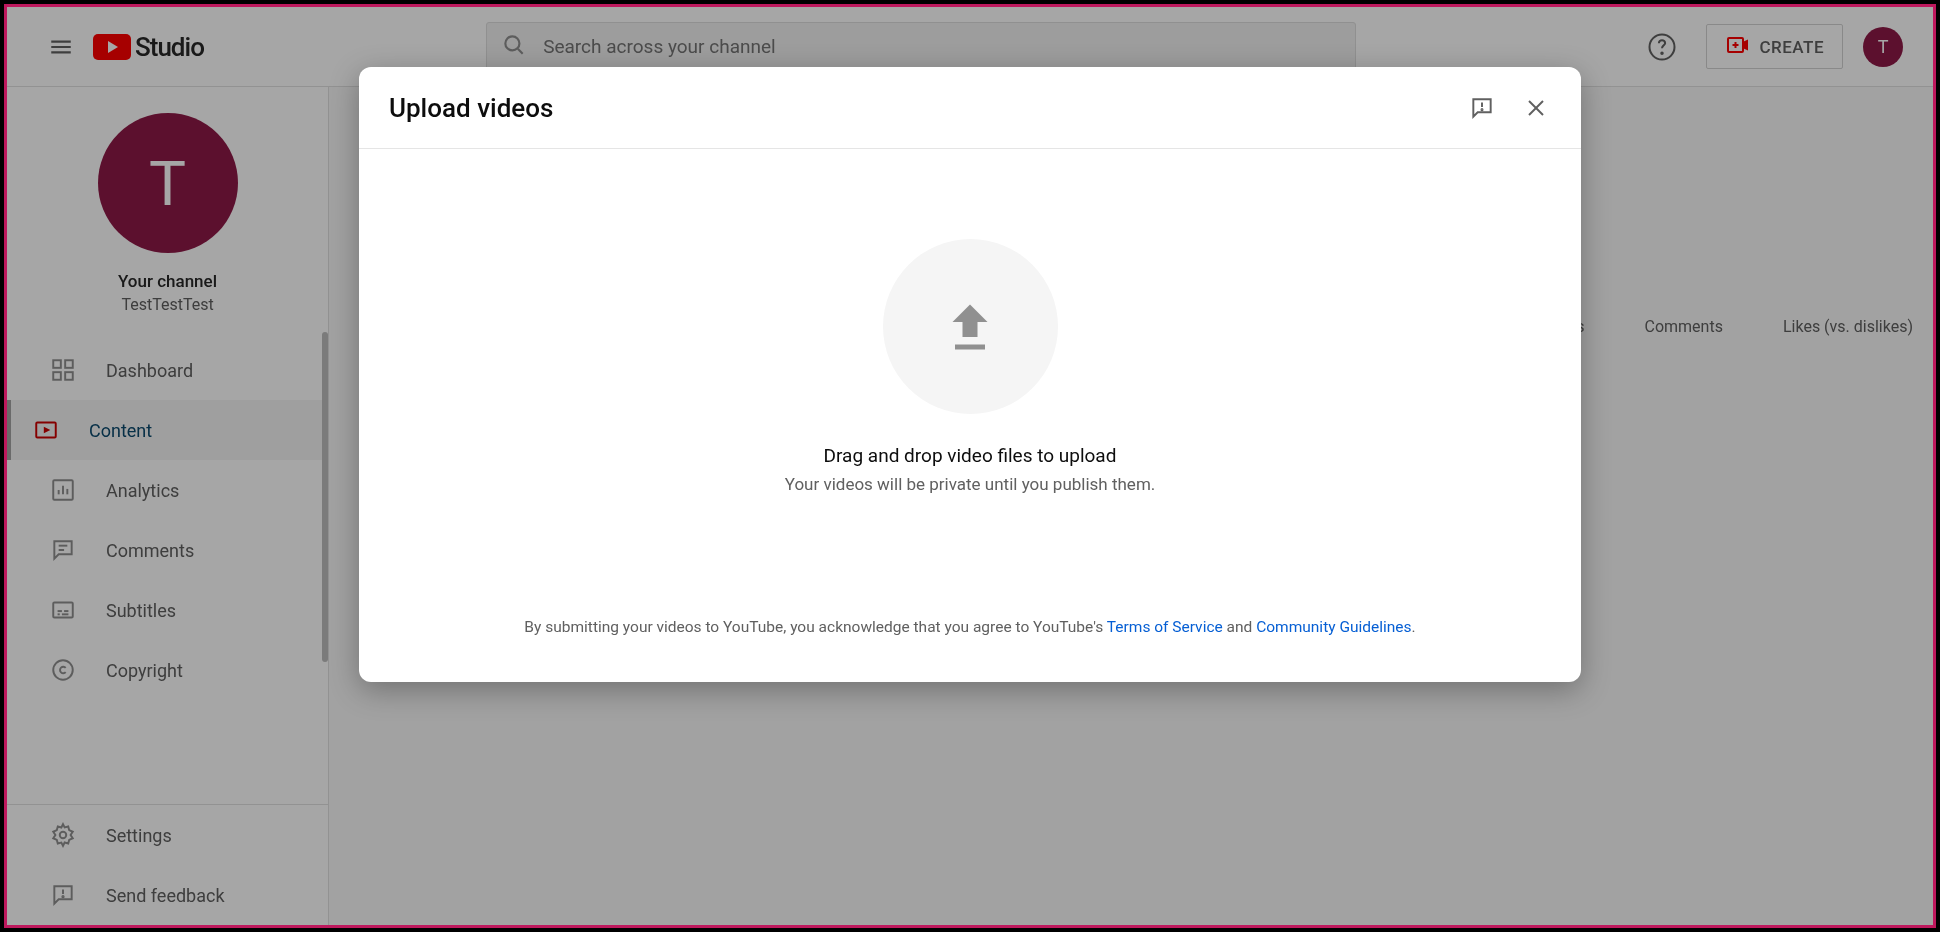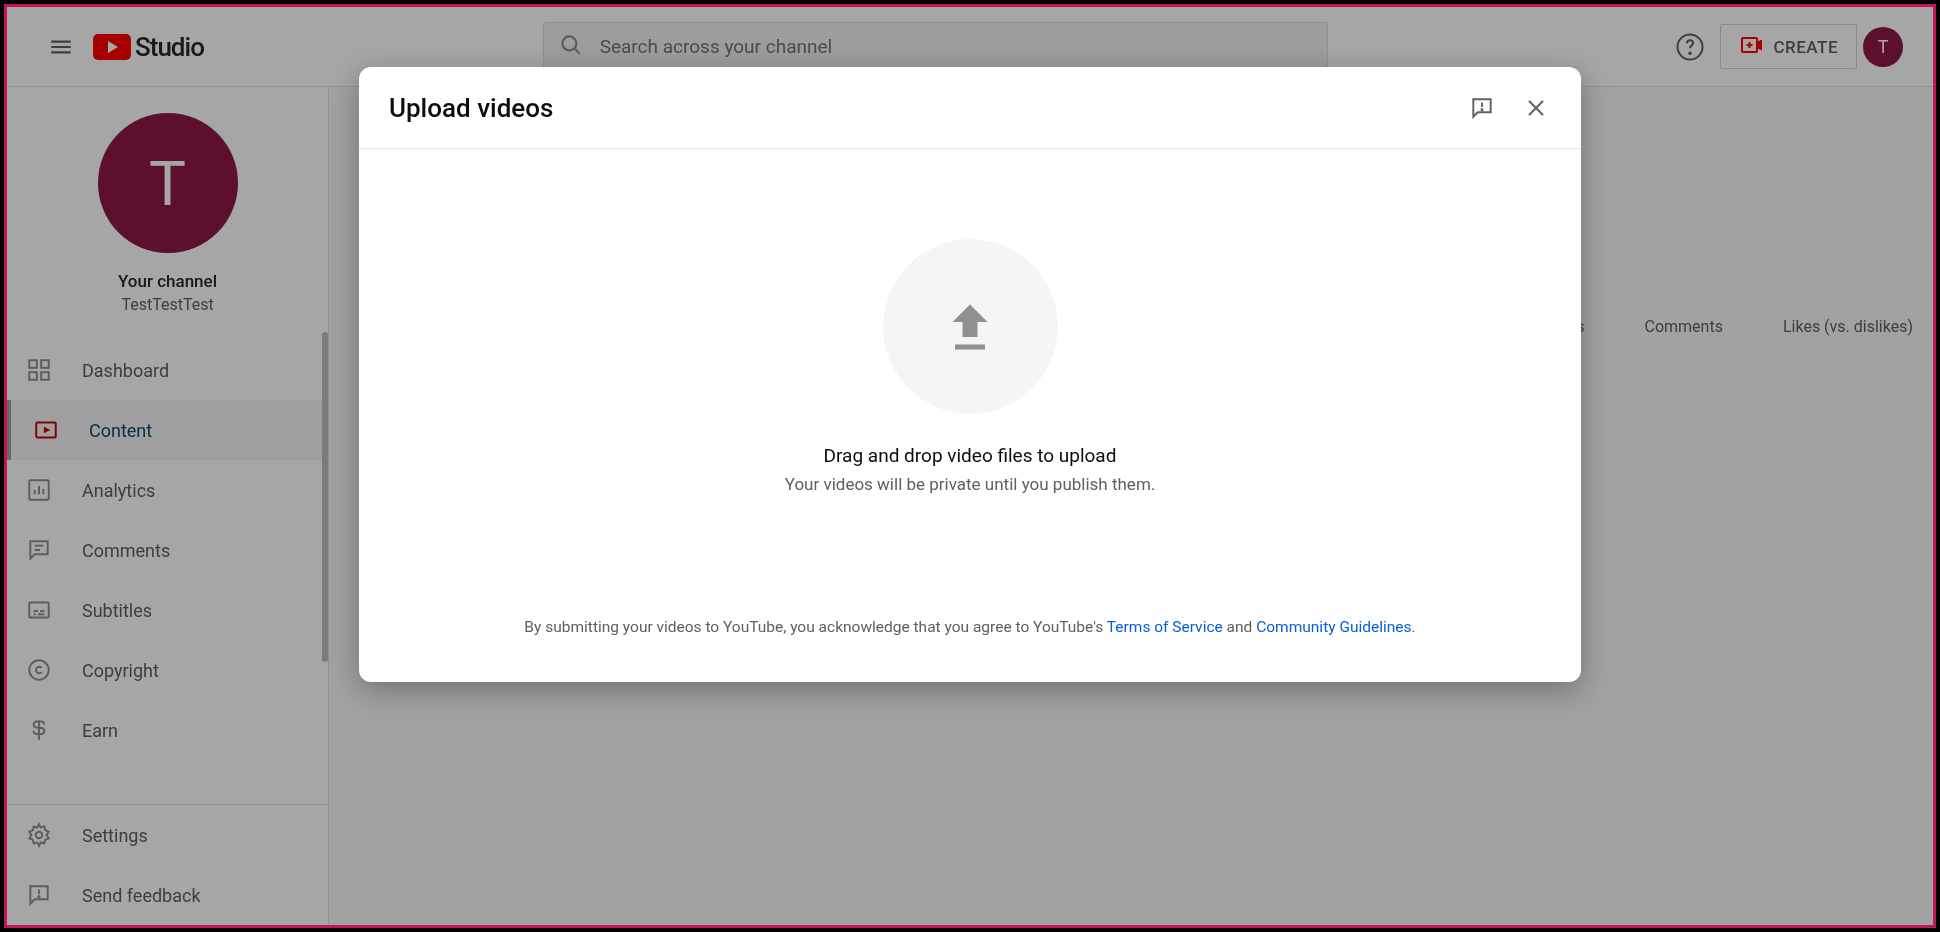--- a/index.html
+++ b/index.html
@@ -8,38 +8,38 @@
 .app { position: relative; width: 100%; height: 100%; background: #fff; }
 
 
 .header { height: 80px; display: flex; align-items: center; padding: 0 30px; border-bottom: 1px solid #e0e0e0; }
 .hamburger { width: 48px; height: 48px; display: flex; align-items: center; justify-content: center; cursor: pointer; color: #606060; }
 .logo-box { display: flex; align-items: center; margin-left: 8px; gap: 2px; }
 .yt-logo-play { width: 38px; height: 26px; background: #ff0000; border-radius: 5px; display: flex; align-items: center; justify-content: center; }
 .yt-logo-play::after { content: ''; border-left: 10px solid #fff; border-top: 6px solid transparent; border-bottom: 6px solid transparent; margin-left: 2px; }
 .logo-text { font-size: 26px; font-weight: 500; letter-spacing: -1px; color: #282828; margin-left: 2px; }
 .search-wrap { flex: 1; display: flex; justify-content: center; }
-.search-box { width: 785px; height: 50px; background: #f1f1f1; border: 1px solid #ddd; border-radius: 3px; display: flex; align-items: center; padding: 0 14px; }
+.search-box { width: 870px; height: 50px; background: #f1f1f1; border: 1px solid #ddd; border-radius: 3px; display: flex; align-items: center; padding: 0 14px; }
 .search-icon { color: #909090; margin-right: 16px; }
 .search-input { border: none; background: transparent; outline: none; font-size: 19px; color: #606060; flex: 1; }
-.header-right { display: flex; align-items: center; gap: 6px; }
+.header-right { display: flex; align-items: center; gap: 20px; }
 .help-btn { width: 48px; height: 48px; display: flex; align-items: center; justify-content: center; color: #606060; cursor: pointer; }
 .create-btn { height: 45px; border: 1px solid #d3d3d3; background: #fff; display: flex; align-items: center; padding: 0 18px; gap: 10px; cursor: pointer; border-radius: 2px; }
 .create-btn .cicon { color: #ff0000; }
 .create-btn .ctext { font-size: 17px; font-weight: 500; color: #606060; letter-spacing: 0.5px; }
 .avatar-top { width: 40px; height: 40px; border-radius: 50%; background: #8e1a47; color: #fff; display: flex; align-items: center; justify-content: center; font-size: 18px; }
 
 
 .sidebar { position: absolute; left: 0; top: 80px; width: 322px; bottom: 0; border-right: 1px solid #e0e0e0; display: flex; flex-direction: column; overflow-y: auto; }
 .channel-info { display: flex; flex-direction: column; align-items: center; padding: 26px 0 18px; }
 .avatar-lg { width: 140px; height: 140px; border-radius: 50%; background: #8e1a47; color: #fff; display: flex; align-items: center; justify-content: center; font-size: 62px; font-weight: 400; }
 .channel-label { font-size: 17px; font-weight: 500; color: #282828; margin-top: 18px; }
 .channel-name { font-size: 16px; color: #606060; margin-top: 4px; }
 .nav-list { flex: 1; padding-top: 8px; position: relative; }
-.nav-item { height: 60px; display: flex; align-items: center; padding: 0 19px; gap: 30px; cursor: pointer; font-size: 18px; color: #606060; }
+.nav-item { height: 60px; display: flex; align-items: center; padding: 0 43px; gap: 30px; cursor: pointer; font-size: 18px; color: #606060; }
 .nav-item.active { background: #f5f5f5; color: #0c4a6e; border-left: 4px solid #a3a3a3; padding-left: 22px; }
 .nav-icon { width: 26px; display: flex; justify-content: center; color: #909090; }
 .nav-item.active .nav-icon { color: #cc0000; }
 .nav-bottom { border-top: 1px solid #e0e0e0; }
 .scrollbar-thumb { position: absolute; right: 0; top: 0; width: 6px; height: 330px; background: #bdbdbd; border-radius: 3px; }
 
 
 .main { position: absolute; left: 322px; right: 0; top: 80px; bottom: 0; background: #f9f9f9; }
 .col-headers { position: absolute; top: 230px; right: 20px; display: flex; gap: 60px; font-size: 16px; color: #606060; }
 
@@ -170,28 +170,20 @@
         <span>Subtitles</span>
       </div>
       <div class="nav-item">
         <span class="nav-icon">
               <svg width="26" height="26" viewBox="0 0 24 24" fill="none" stroke="currentColor" stroke-width="1.8">
                 <circle cx="12" cy="12" r="9"></circle>
                 <path d="M14.5 10a3 3 0 100 4"></path>
               </svg>
             </span>
         <span>Copyright</span>
-      </div>
-      <div class="nav-item">
-        <span class="nav-icon">
-              <svg width="26" height="26" viewBox="0 0 24 24" fill="none" stroke="currentColor" stroke-width="1.8">
-                <path d="M12 3v18M17 7c0-2-2.5-3-5-3s-5 1-5 3 2 3 5 3 5 1 5 3-2.5 3-5 3-5-1-5-3"></path>
-              </svg>
-            </span>
-        <span>Earn</span>
       </div>
     </div>
     <div class="nav-bottom">
       <div class="nav-item">
         <span class="nav-icon">
               <svg width="26" height="26" viewBox="0 0 24 24" fill="none" stroke="currentColor" stroke-width="1.8">
                 <circle cx="12" cy="12" r="3"></circle>
                 <path d="M12 2l1.5 3 3.3-.9.9 3.3L21 9l-2 3 2 3-3.3 1.5-.9 3.3-3.3-.9L12 22l-1.5-3-3.3.9-.9-3.3L3 15l2-3-2-3 3.3-1.5.9-3.3 3.3.9z"></path>
               </svg>
             </span>

